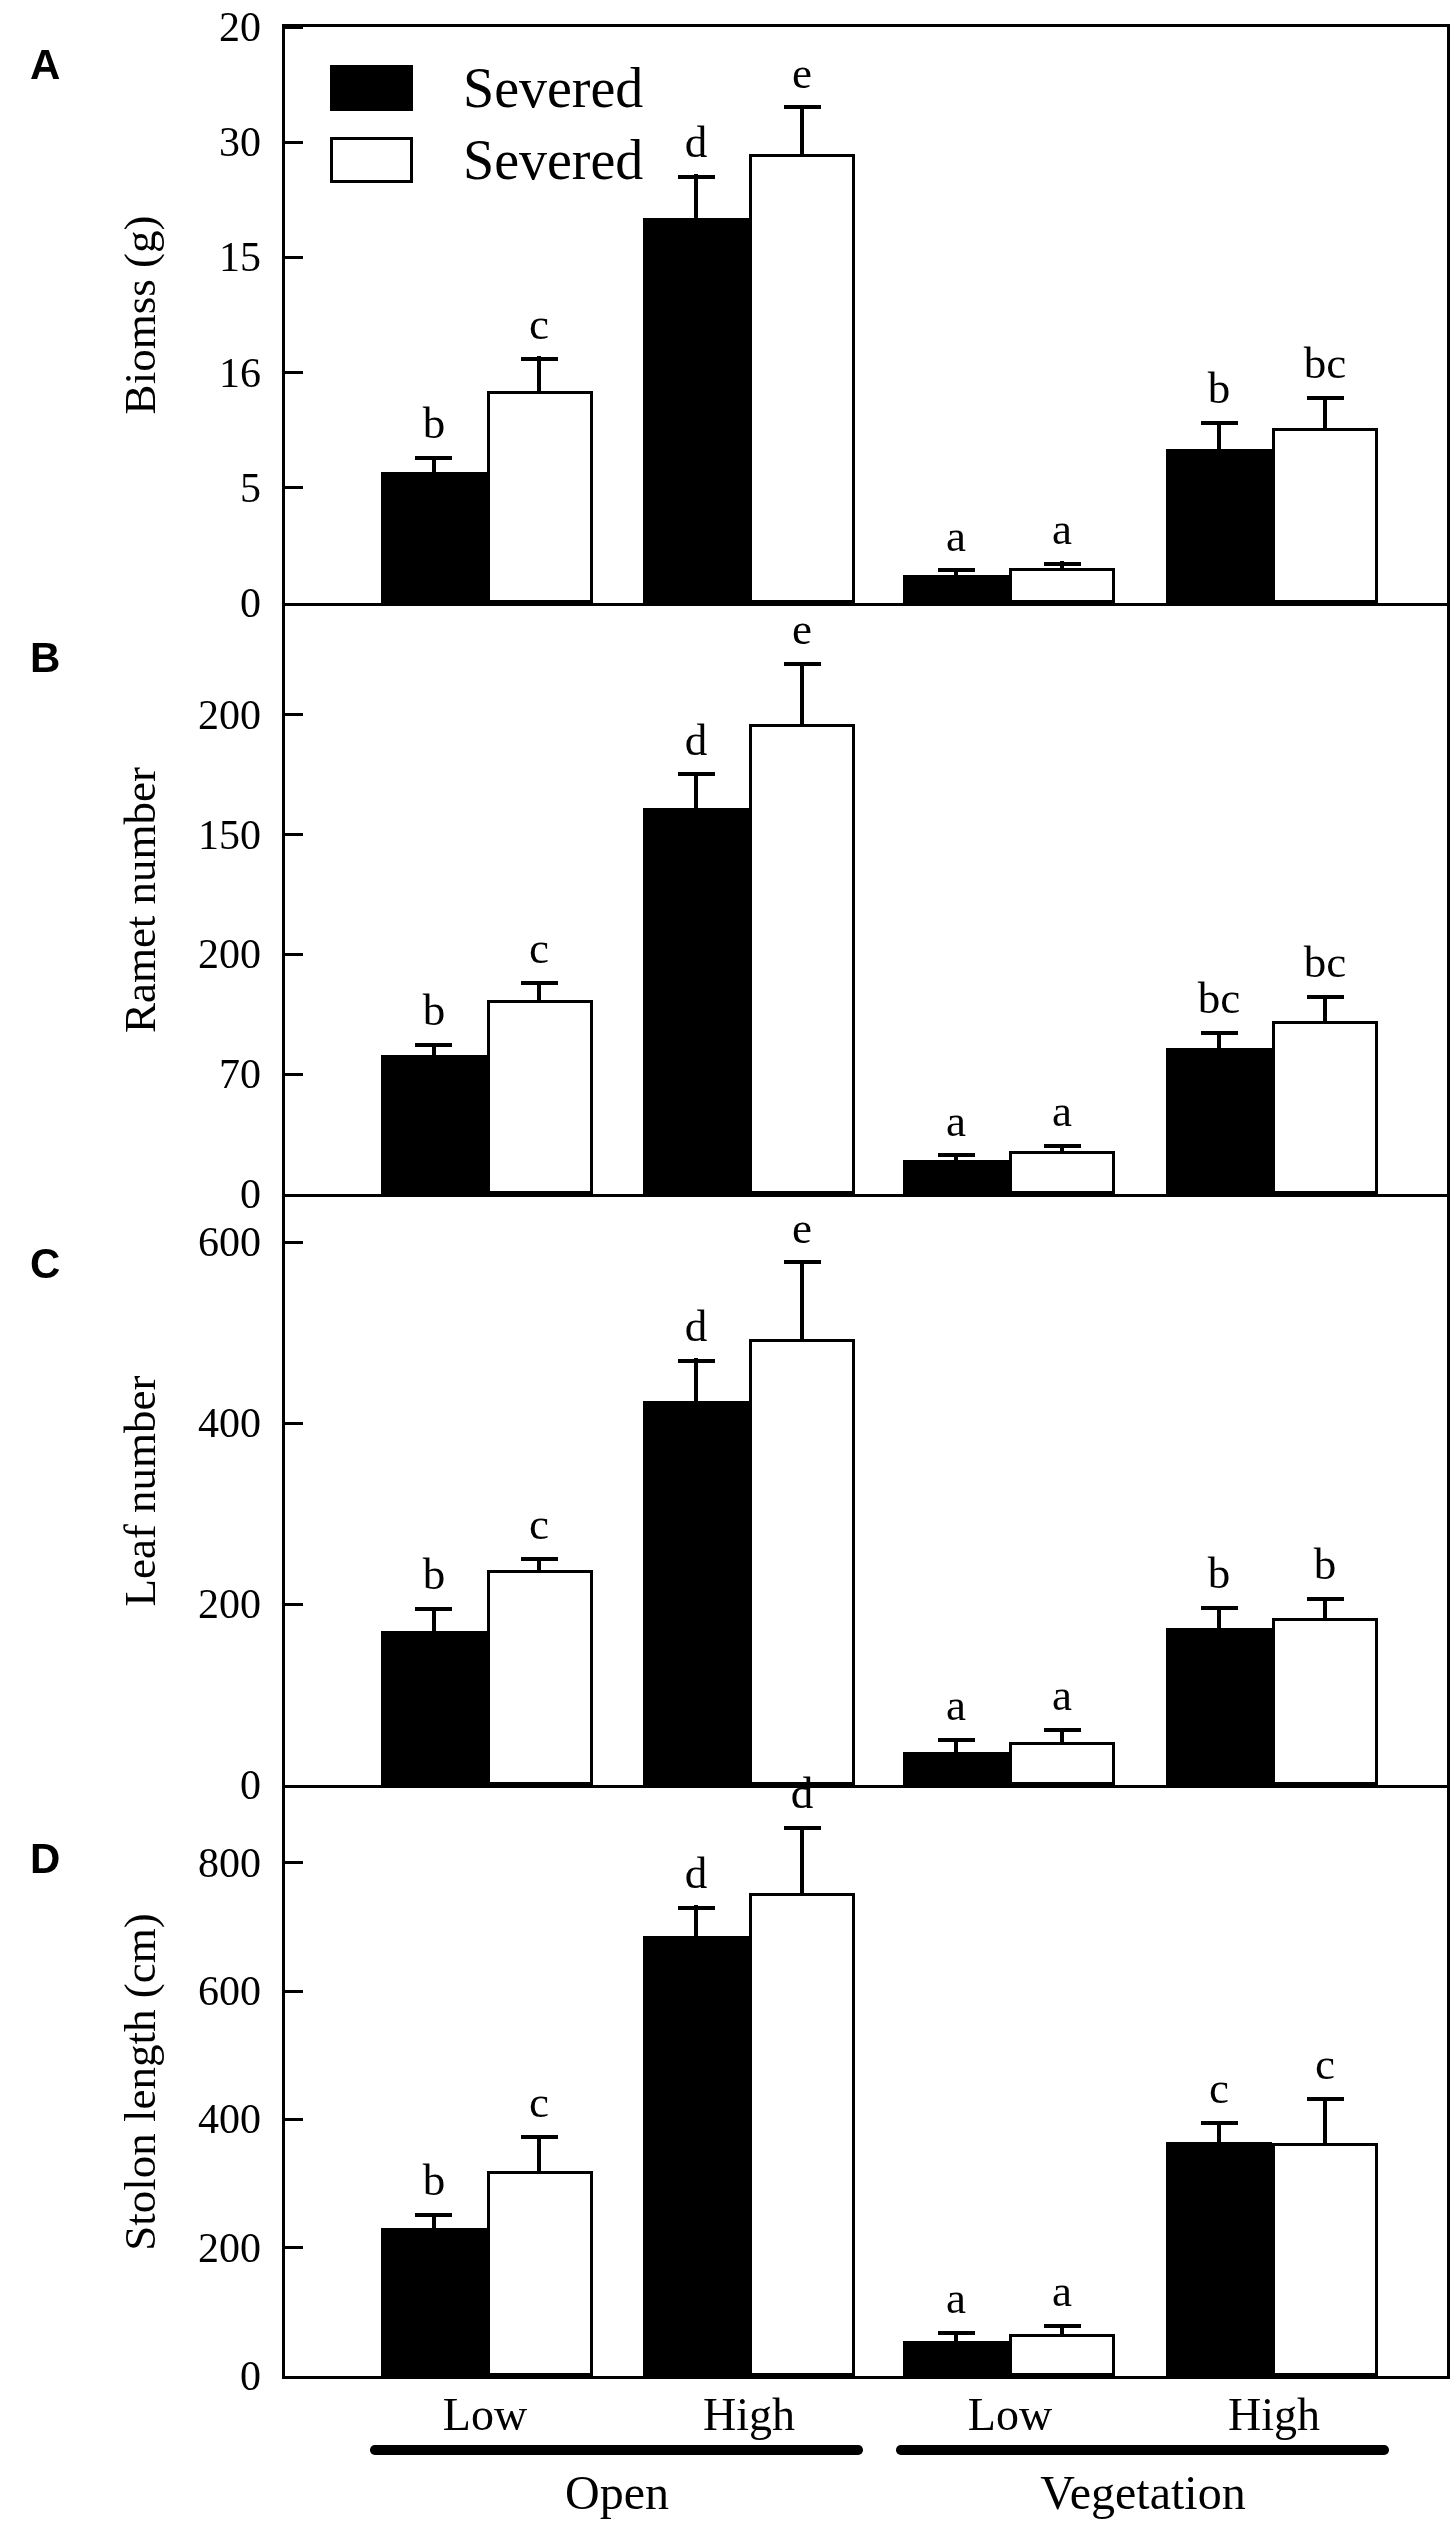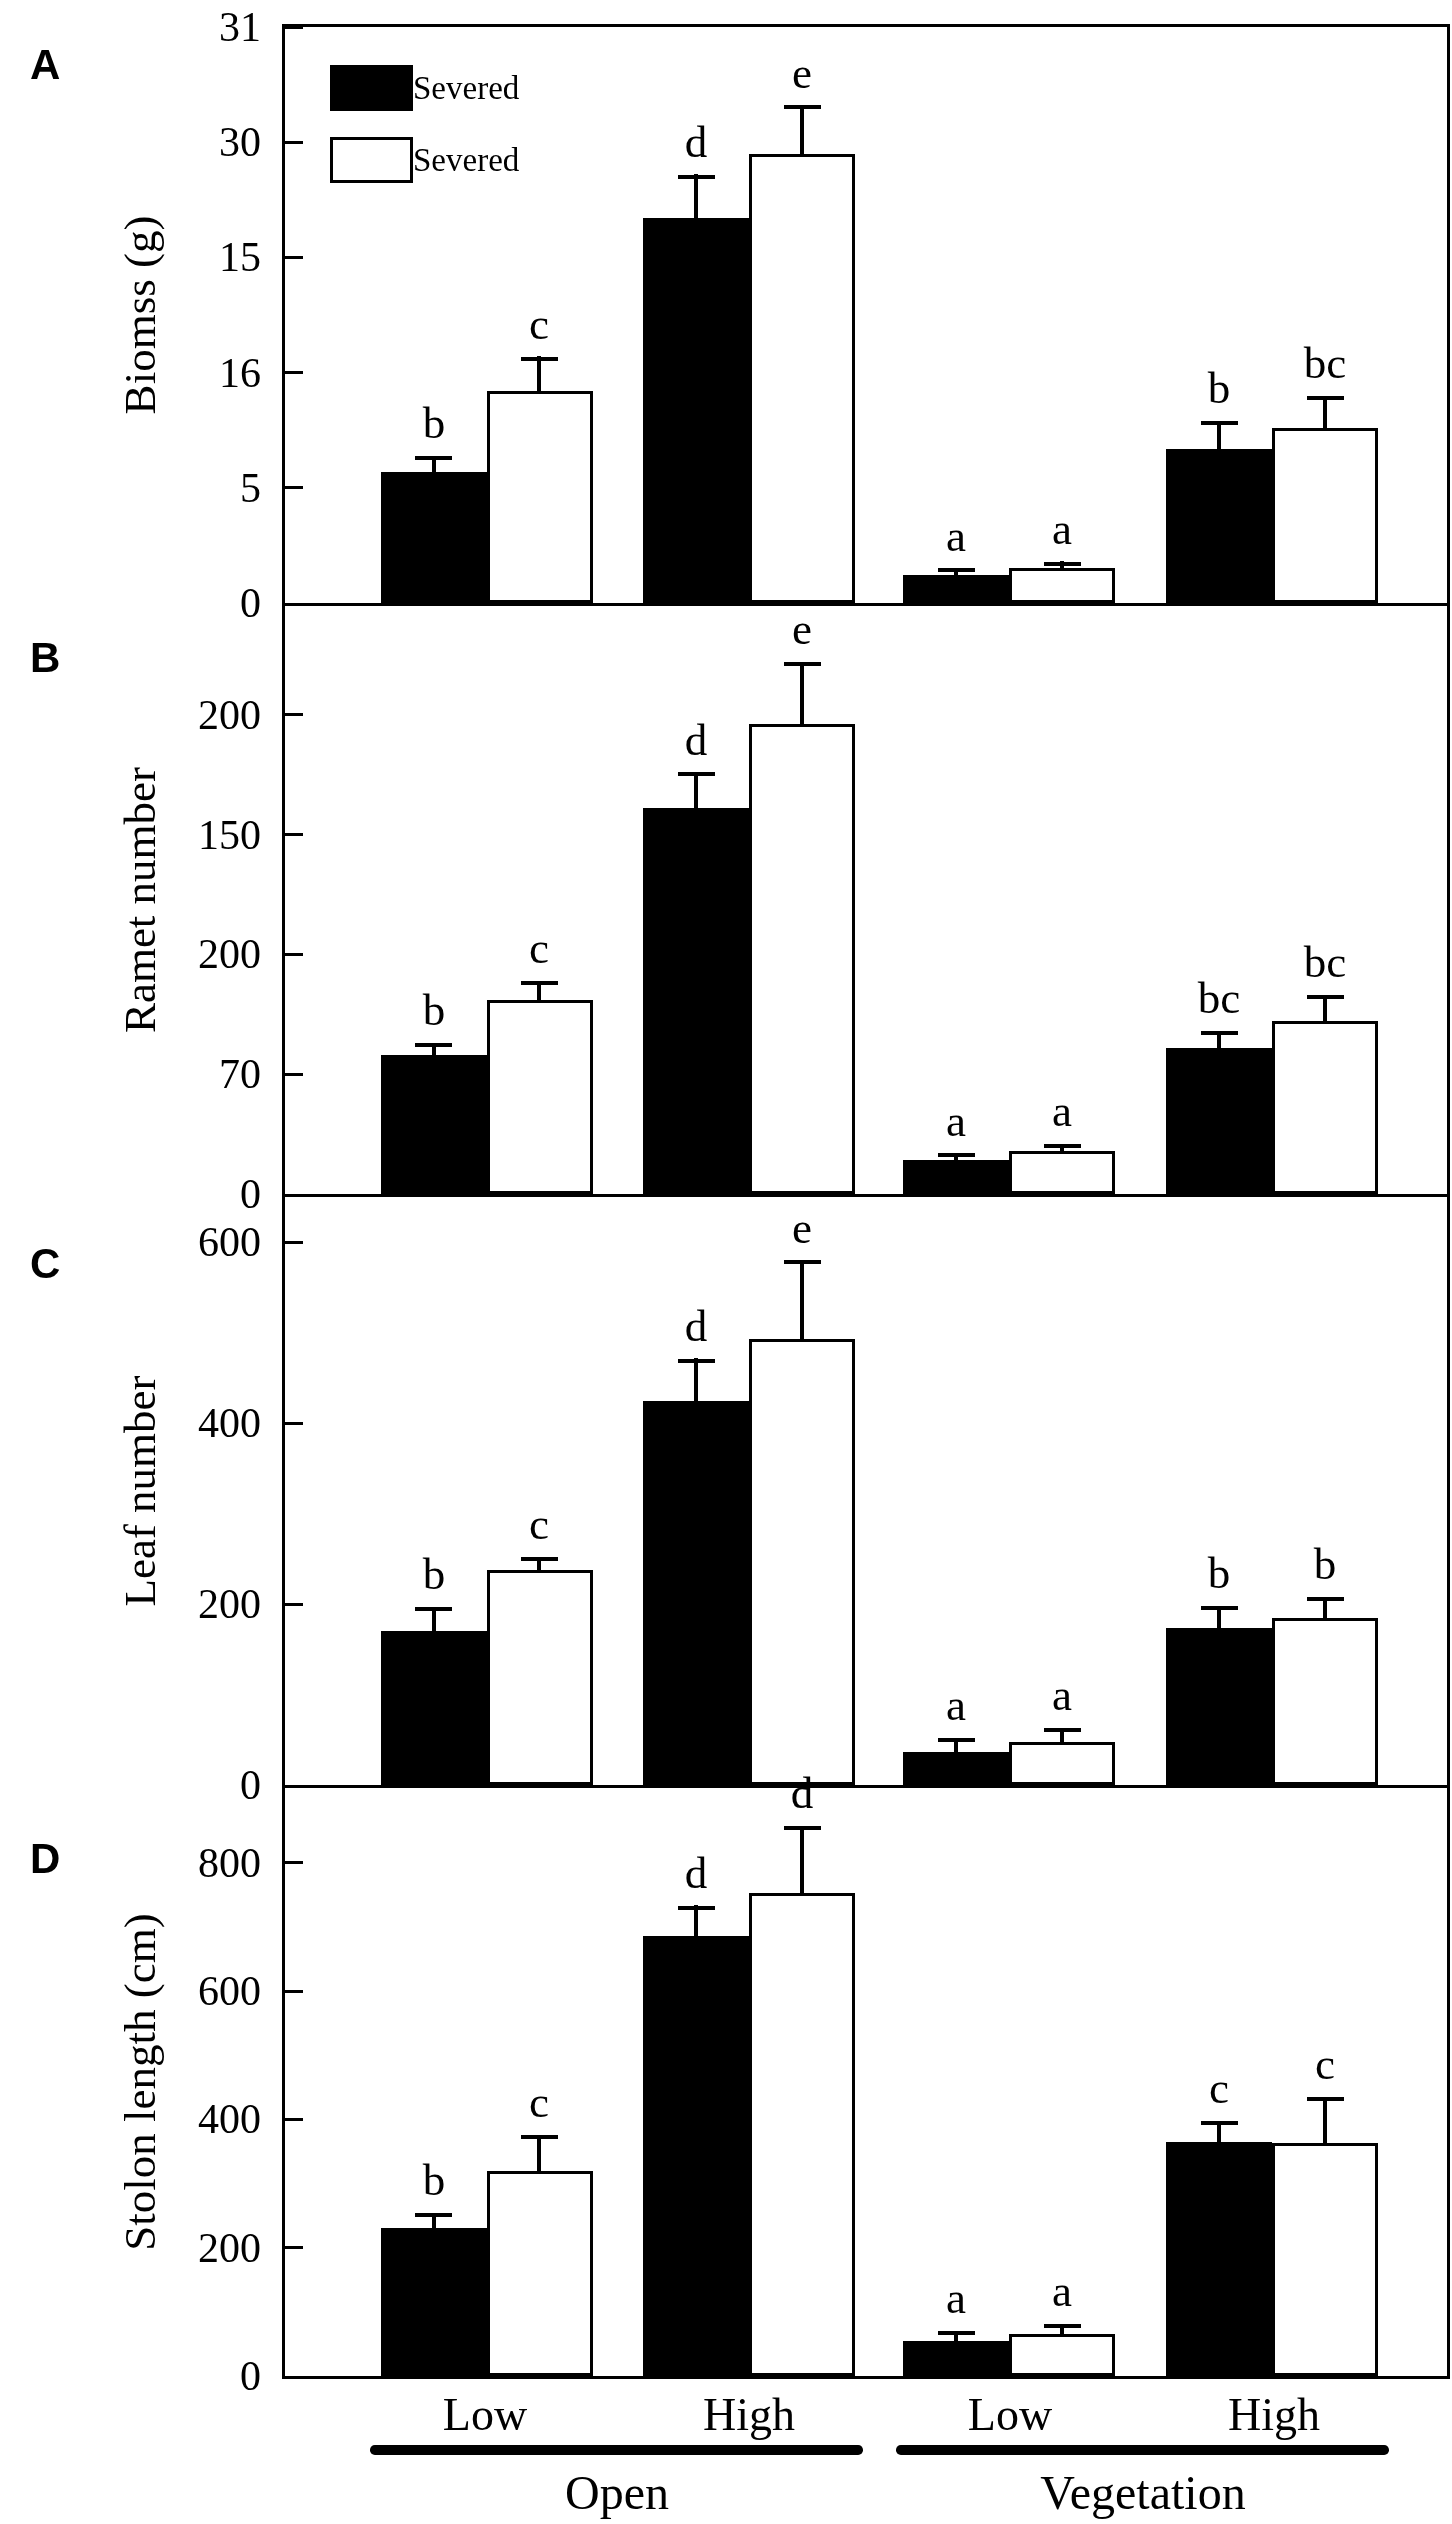--- a/index.html
+++ b/index.html
@@ -36,21 +36,21 @@
   .sig{
     position:absolute;transform:translateX(-50%);
     font-size:45px;line-height:1;white-space:nowrap;
   }
   
   .legend{position:absolute;left:45px;top:37px;}
   .legend-row{display:flex;align-items:center;height:48px;margin-bottom:24px;}
   .swatch{width:83px;height:46px;border:3.2px solid #000;box-sizing:border-box;flex:0 0 auto;}
   .swatch-black{background:#000;}
   .swatch-white{background:#fff;}
-  .legend-label{font-size:33px;line-height:1;text-align:center;}
+  .legend-label{margin-left:50px;font-size:56px;line-height:1;text-align:center;}
   
   .panel-letter{
     position:absolute;left:30px;
     font-family:"Liberation Sans", sans-serif;font-weight:bold;
     font-size:42px;line-height:1;
   }
   .pl-0{top:44px;} .pl-1{top:637px;} .pl-2{top:1243px;} .pl-3{top:1838px;}
   
   .xcat{
     position:absolute;top:2392px;transform:translateX(-50%);
@@ -91,21 +91,21 @@
   <div class="ticklabel" style="bottom: 0px;">0</div>
       <div class="tick" style="bottom: 114px;"></div>
       <div class="ticklabel" style="bottom: 115px;">5</div>
       <div class="tick" style="bottom: 229px;"></div>
       <div class="ticklabel" style="bottom: 230px;">16</div>
       <div class="tick" style="bottom: 344px;"></div>
       <div class="ticklabel" style="bottom: 346px;">15</div>
       <div class="tick" style="bottom: 459px;"></div>
       <div class="ticklabel" style="bottom: 461px;">30</div>
       <div class="tick" style="bottom: 574px;"></div>
-      <div class="ticklabel" style="bottom: 576px;">31</div>
+      <div class="ticklabel" style="bottom: 576px;">20</div>
       <div class="bar black" style="left: 96px; width: 106px; height: 131px;"></div>
       <div class="errstem" style="left: 147px; bottom: 131px; height: 16px;"></div>
       <div class="errcap" style="left: 130px; width: 37px; bottom: 143px;"></div>
       <div class="sig" style="left: 149px; bottom: 157px;">b</div>
       <div class="bar black" style="left: 358px; width: 106px; height: 385px;"></div>
       <div class="errstem" style="left: 409px; bottom: 385px; height: 44px;"></div>
       <div class="errcap" style="left: 393px; width: 37px; bottom: 424px;"></div>
       <div class="sig" style="left: 411px; bottom: 438px;">d</div>
       <div class="bar black" style="left: 618px; width: 106px; height: 28px;"></div>
       <div class="errstem" style="left: 669px; bottom: 28px; height: 7px;"></div>

